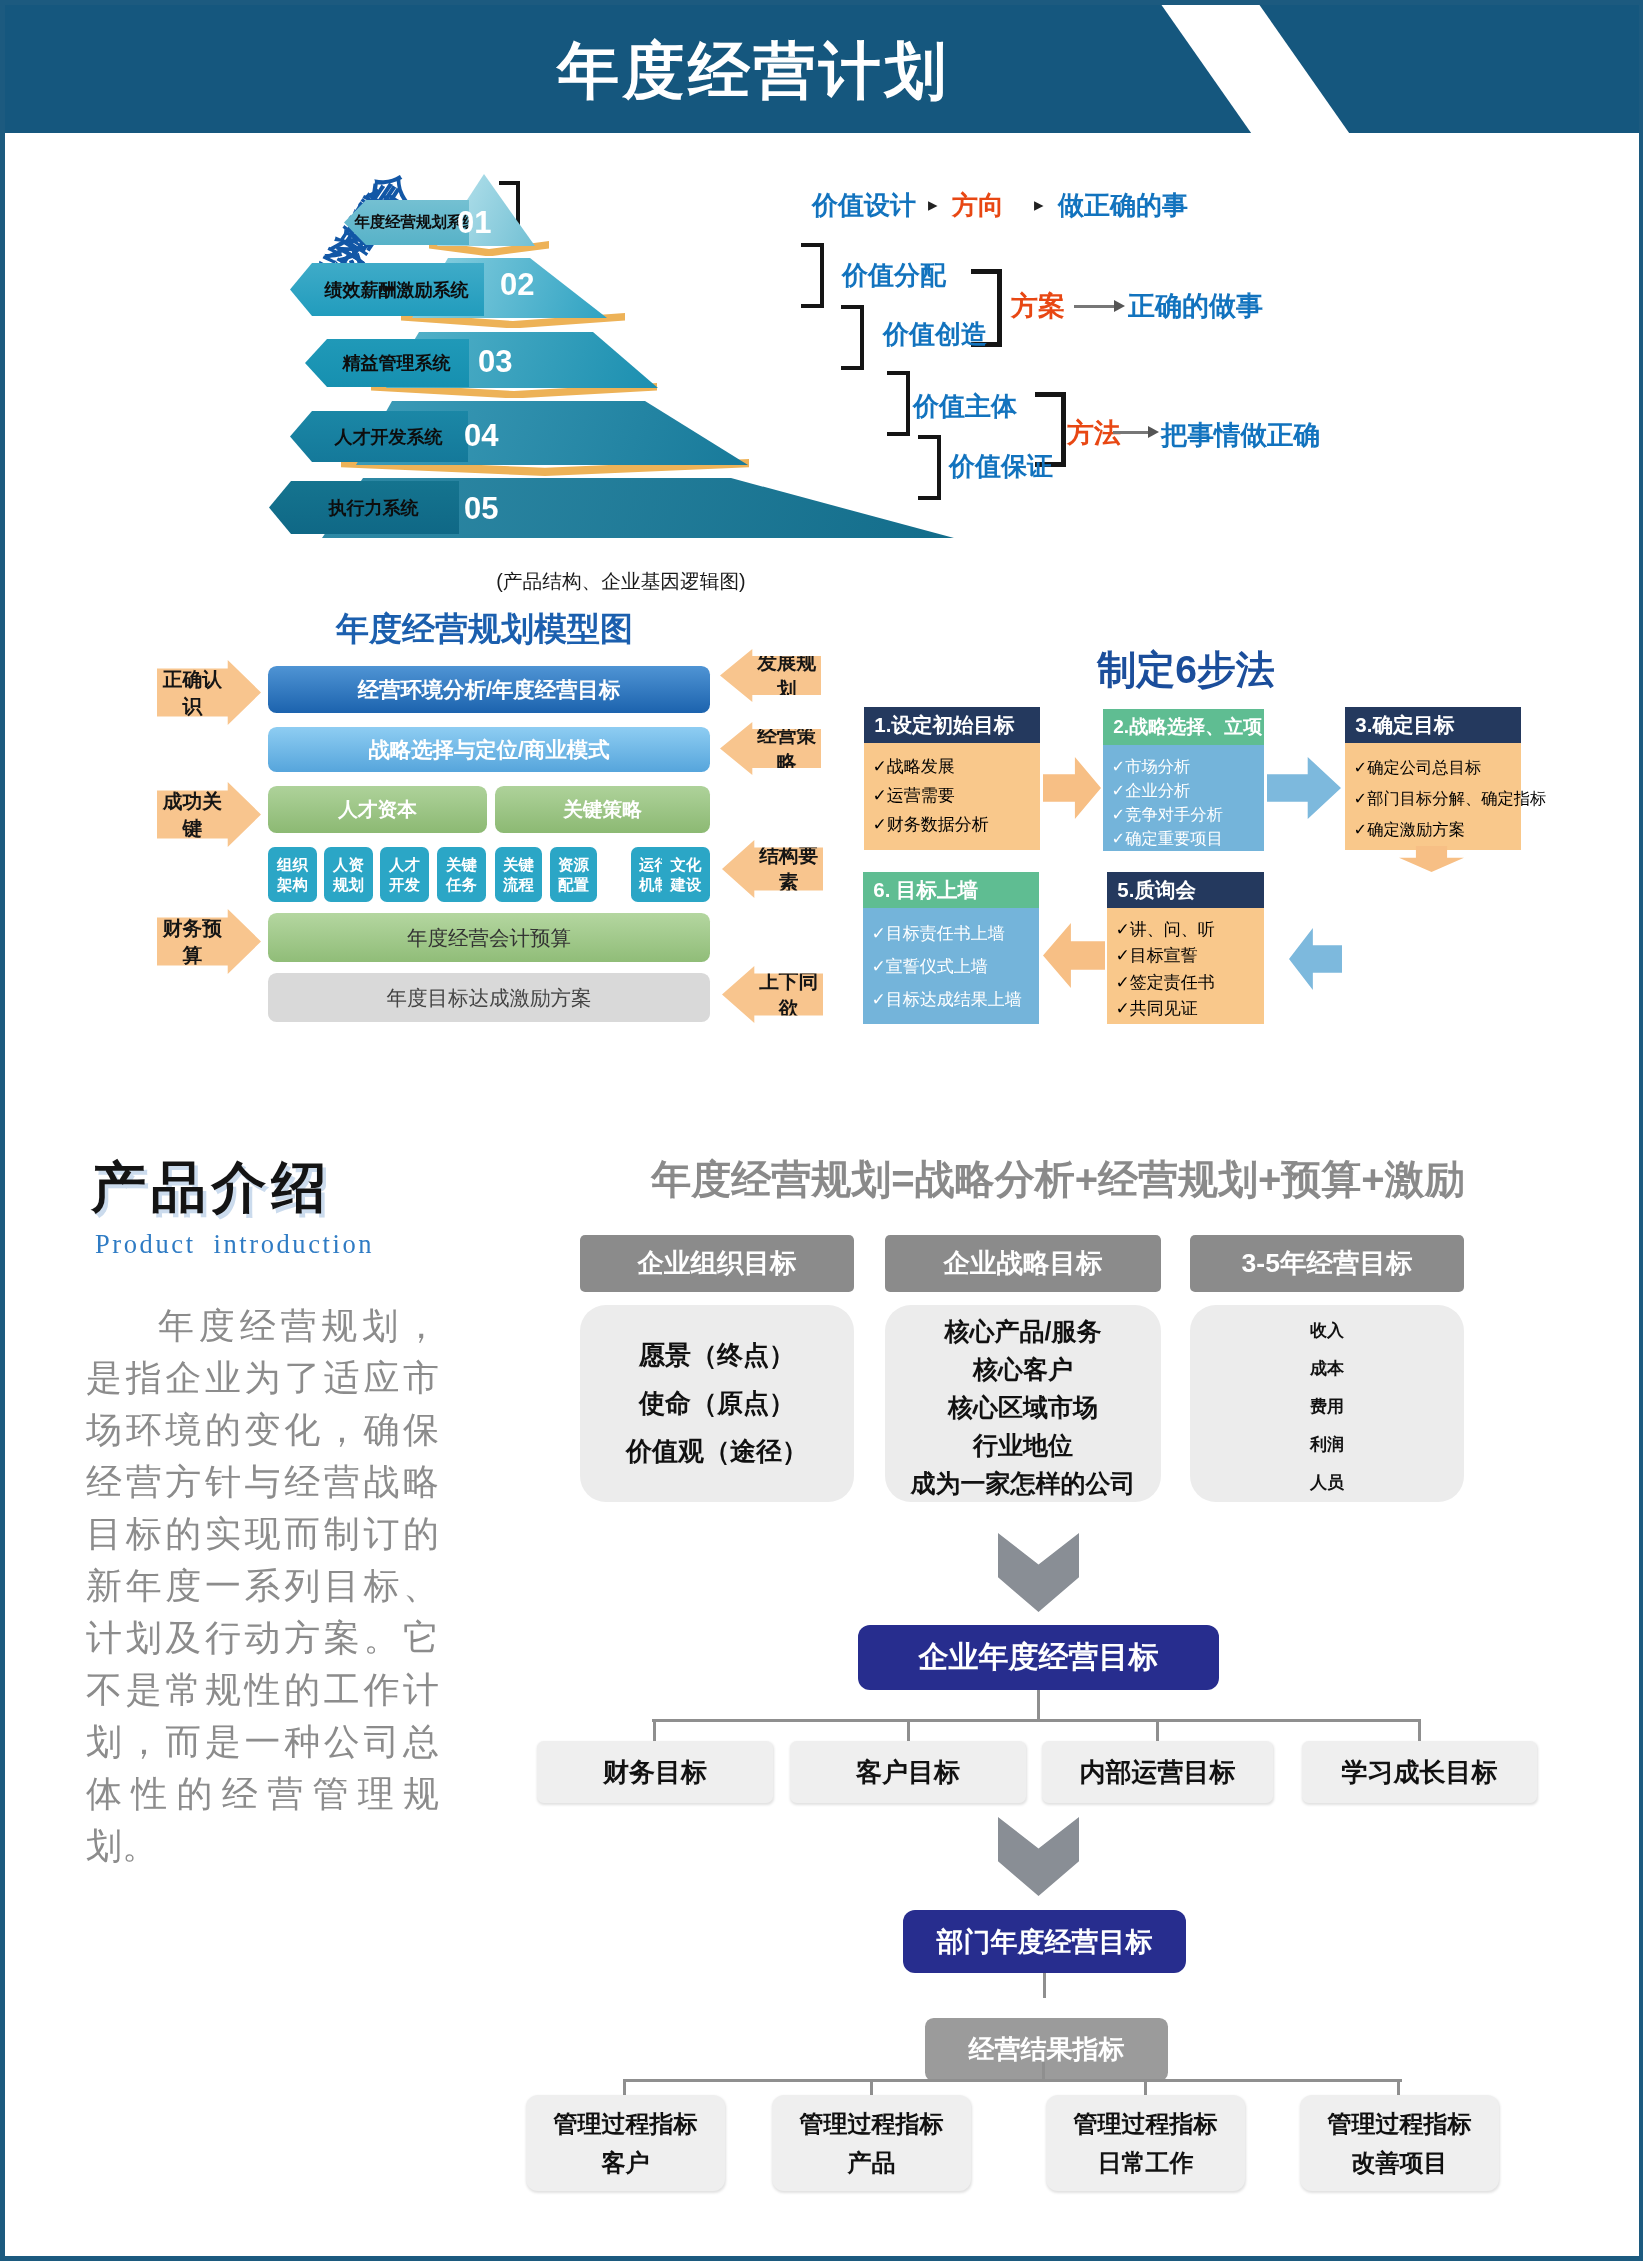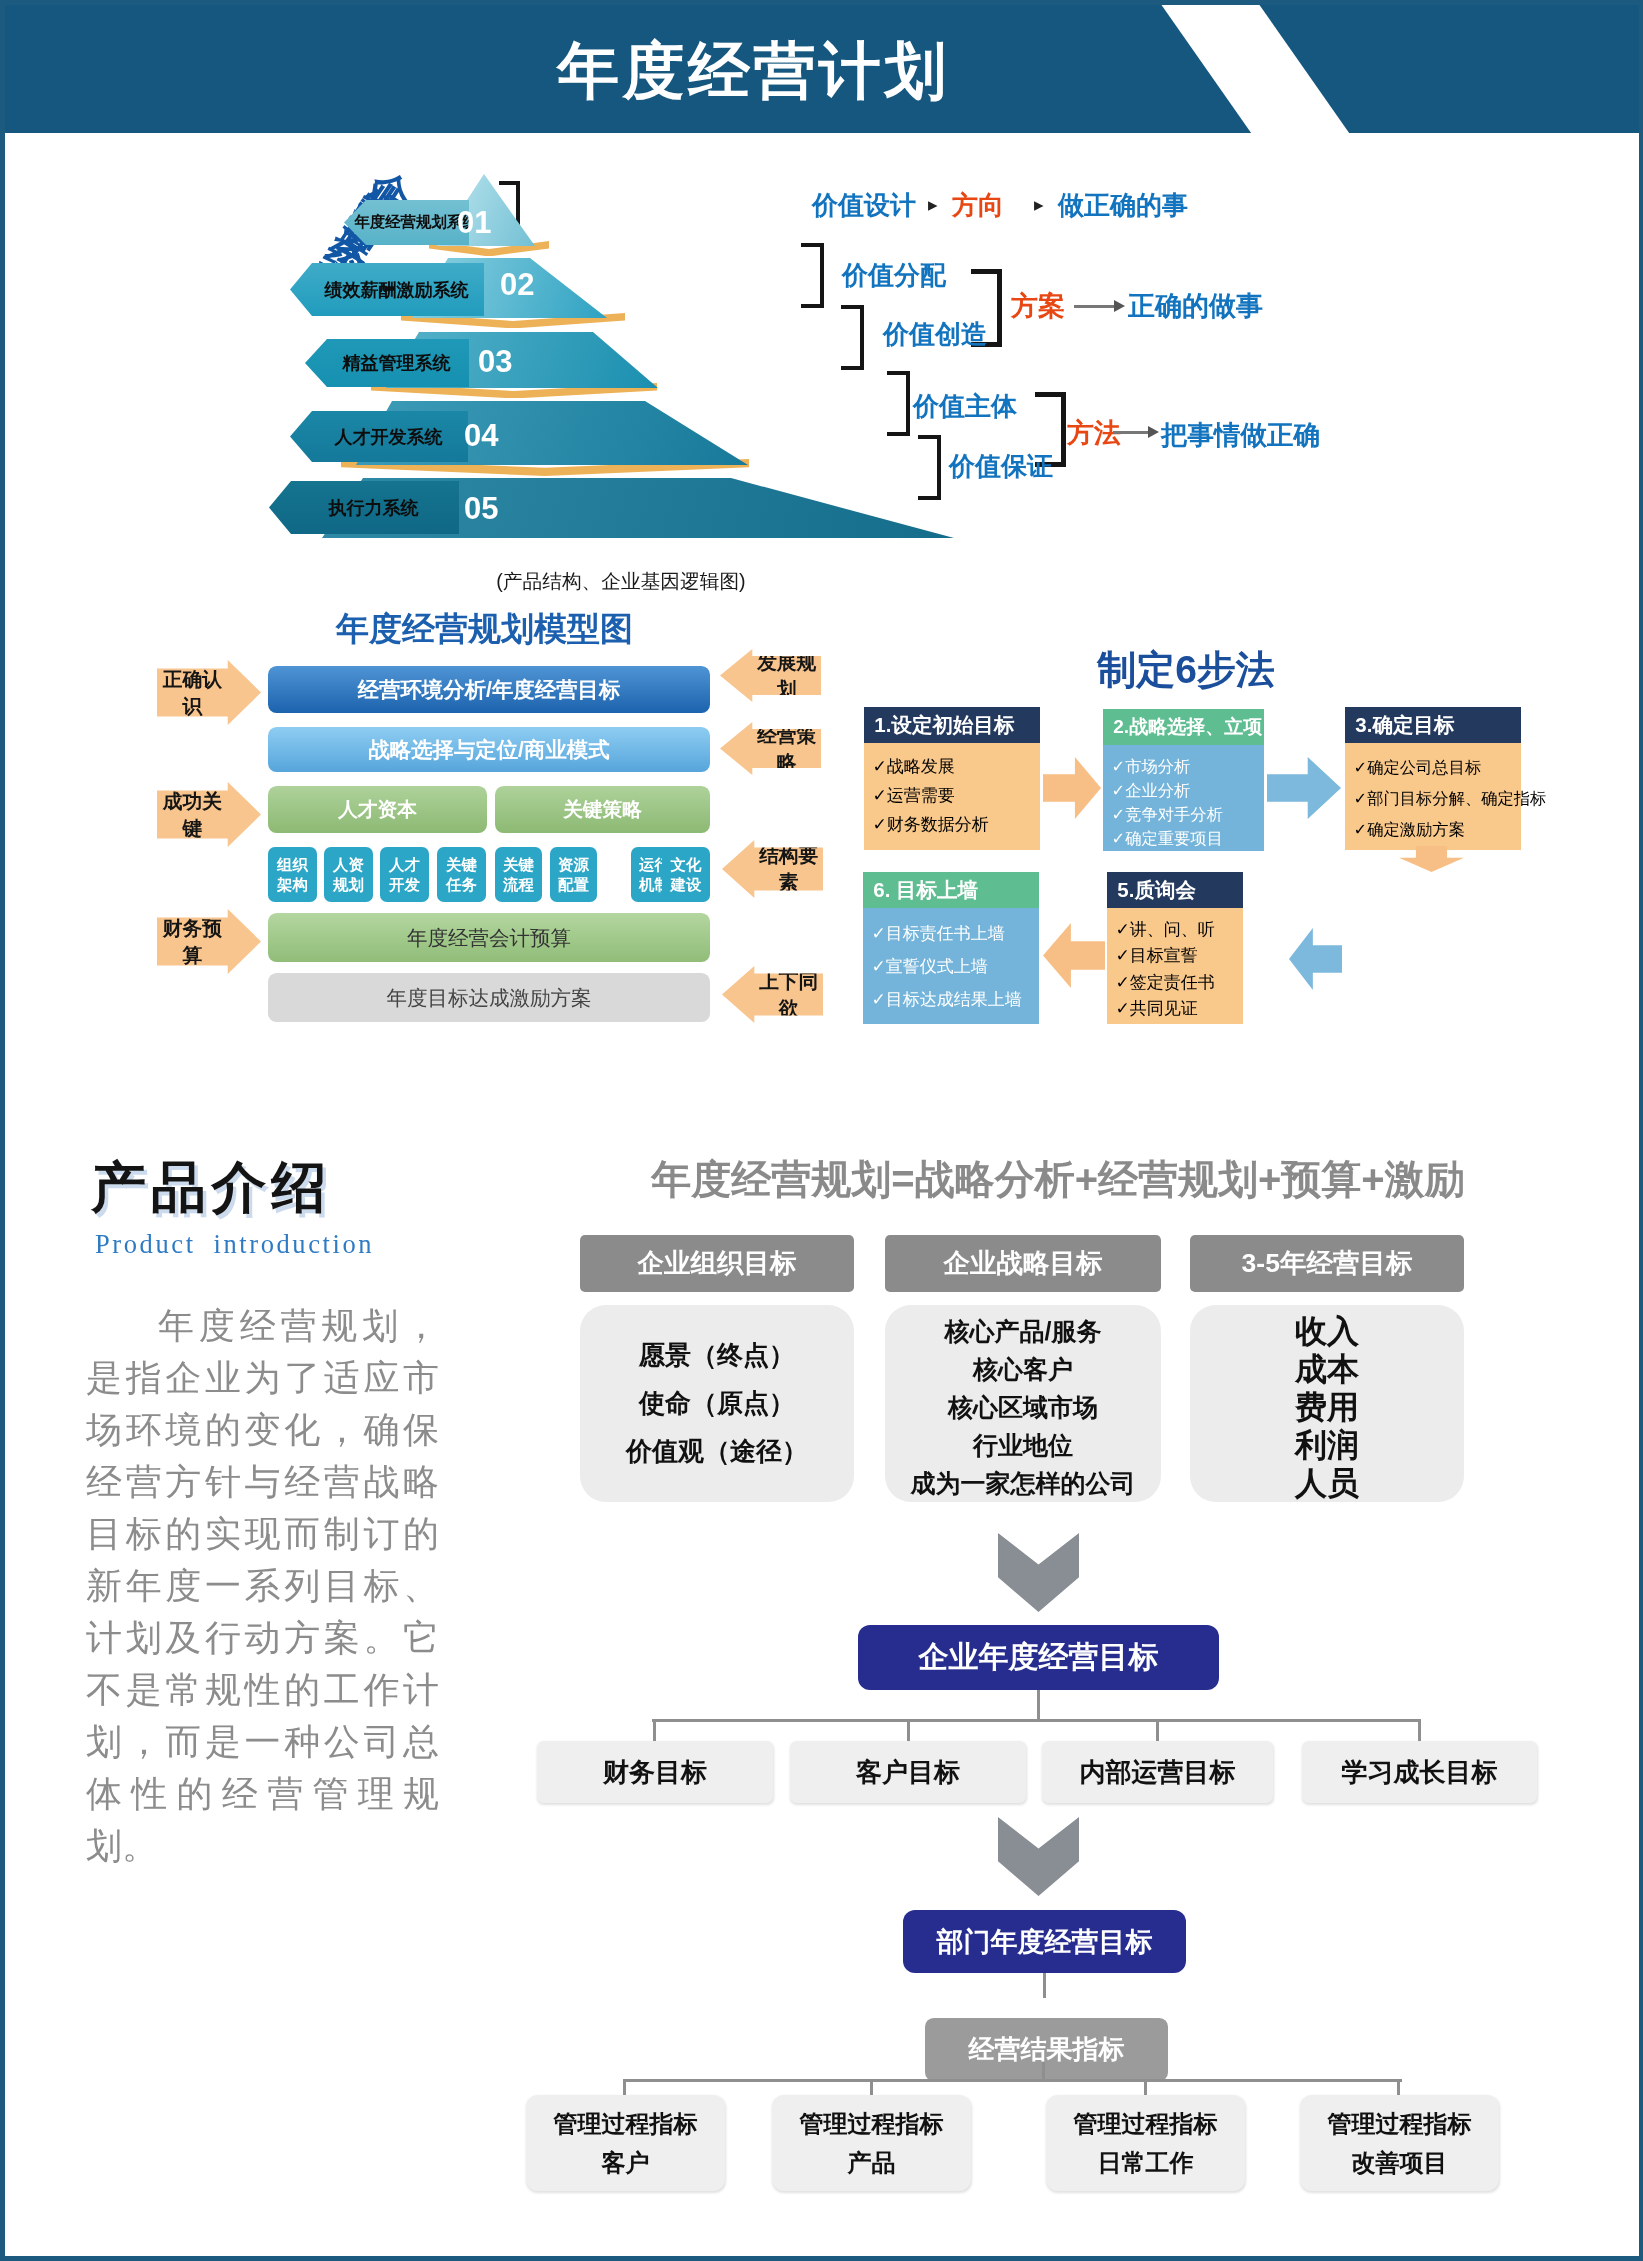--- a/index.html
+++ b/index.html
@@ -231,21 +231,21 @@
   <div class="a stp" style="left:1340px;top:702px;width:176px;">
     <div class="hd hd-navy">3.确定目标</div>
     <div class="bd bd-orange" style="height:98px;">
       <div class="sitem" style="font-size:16.3px;line-height:31px;">✓确定公司总目标</div>
       <div class="sitem" style="font-size:16.3px;line-height:31px;">✓部门目标分解、确定指标</div>
       <div class="sitem" style="font-size:16.3px;line-height:31px;">✓确定激励方案</div>
     </div>
   </div>
 
 
-  <div class="a stp" style="left:1102px;top:867px;width:136px;border-radius:15px;">
+  <div class="a stp" style="left:1102px;top:867px;width:157px;border-radius:15px;">
     <div class="hd hd-navy">5.质询会</div>
     <div class="bd bd-orange" style="height:107px;">
       <div class="sitem" style="line-height:26.5px;">✓讲、问、听</div>
       <div class="sitem" style="line-height:26.5px;">✓目标宣誓</div>
       <div class="sitem" style="line-height:26.5px;">✓签定责任书</div>
       <div class="sitem" style="line-height:26.5px;">✓共同见证</div>
     </div>
   </div>
 
   <div class="a stp" style="left:858px;top:867px;width:176px;">
@@ -278,21 +278,21 @@
     <div>使命（原点）</div>
     <div>价值观（途径）</div>
   </div>
   <div class="a gbox" style="left:880px;top:1300px;width:276px;height:197px;font-size:25px;line-height:38px;padding-top:6.8px;box-sizing:border-box;">
     <div>核心产品/服务</div>
     <div>核心客户</div>
     <div>核心区域市场</div>
     <div>行业地位</div>
     <div>成为一家怎样的公司</div>
   </div>
-  <div class="a gbox" style="left:1185px;top:1300px;width:274px;height:197px;font-size:32px;line-height:38px;padding-top:6.8px;box-sizing:border-box;">
+  <div class="a gbox" style="left:1185px;top:1300px;width:274px;height:197px;font-size:17px;line-height:38px;padding-top:6.8px;box-sizing:border-box;">
     <div>收入</div>
     <div>成本</div>
     <div>费用</div>
     <div>利润</div>
     <div>人员</div>
   </div>
 
   <div class="a chevbig" style="left:993px;top:1528px;width:81px;height:79px;"></div>
 
   <div class="a bluebox" style="left:853px;top:1620px;width:361px;height:65px;font-size:30px;">

